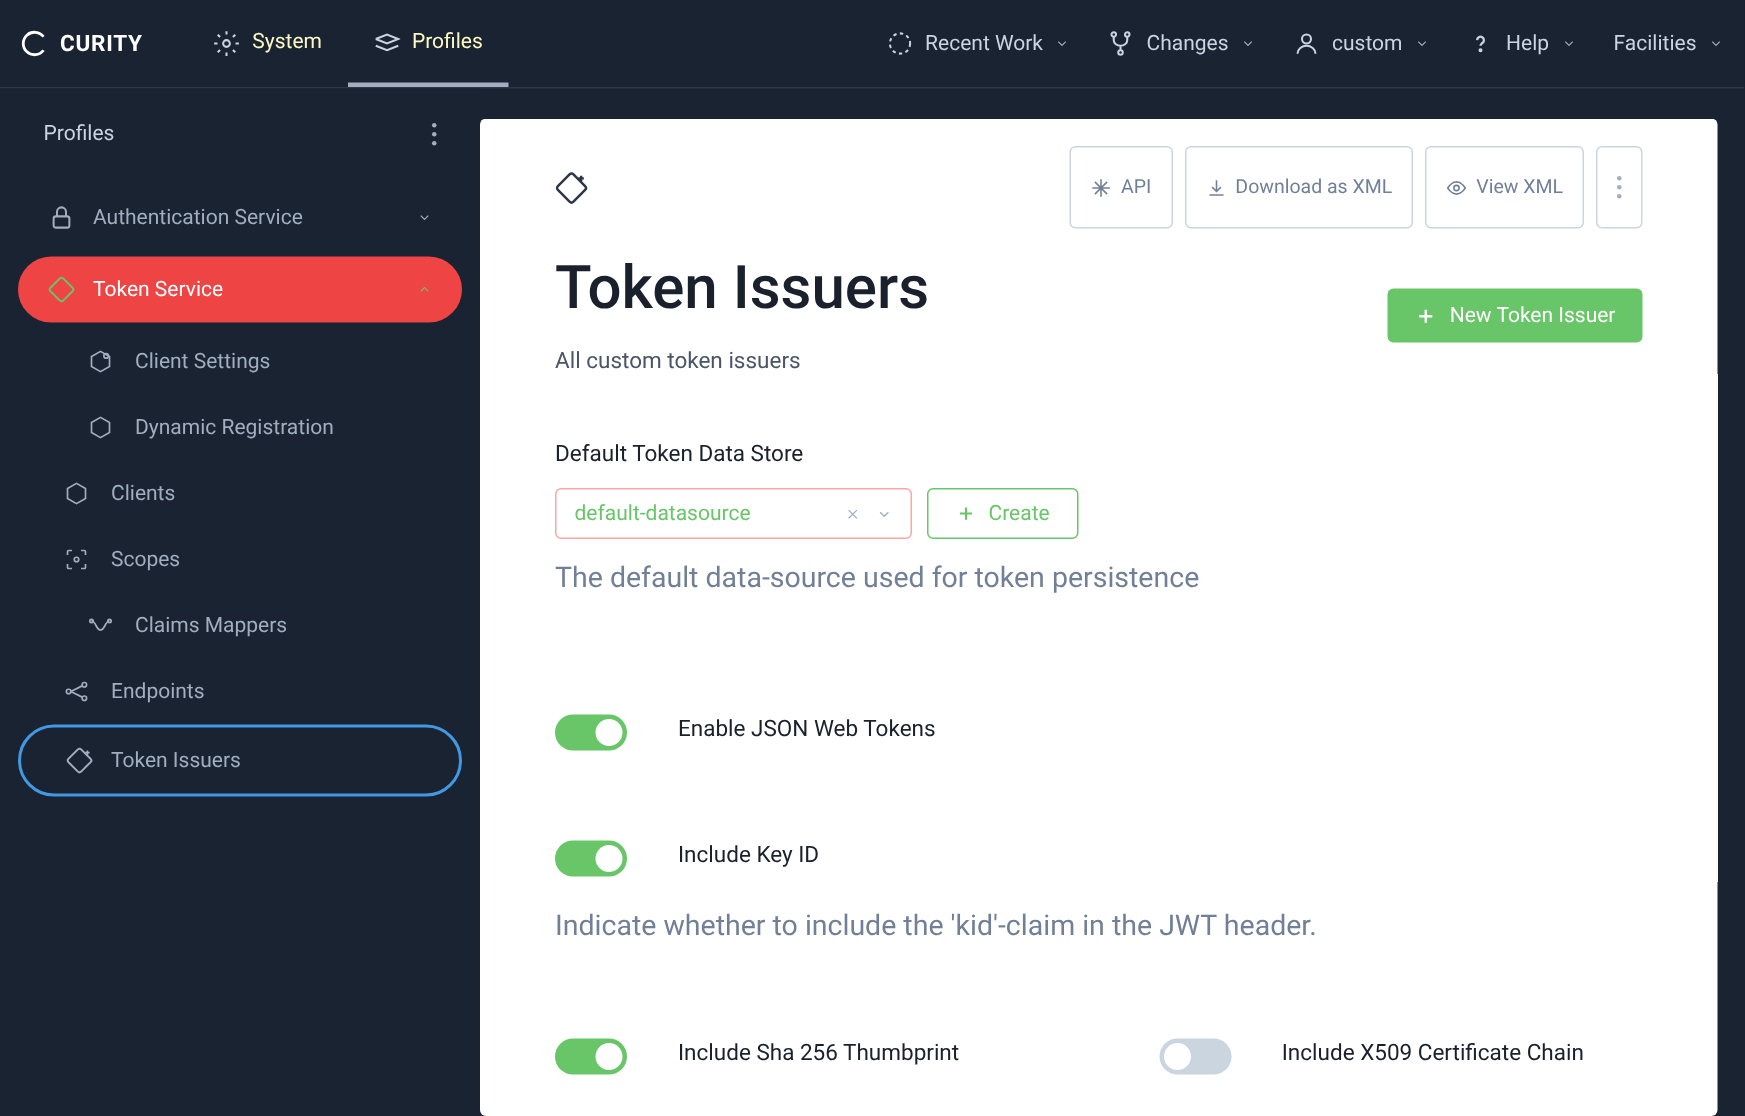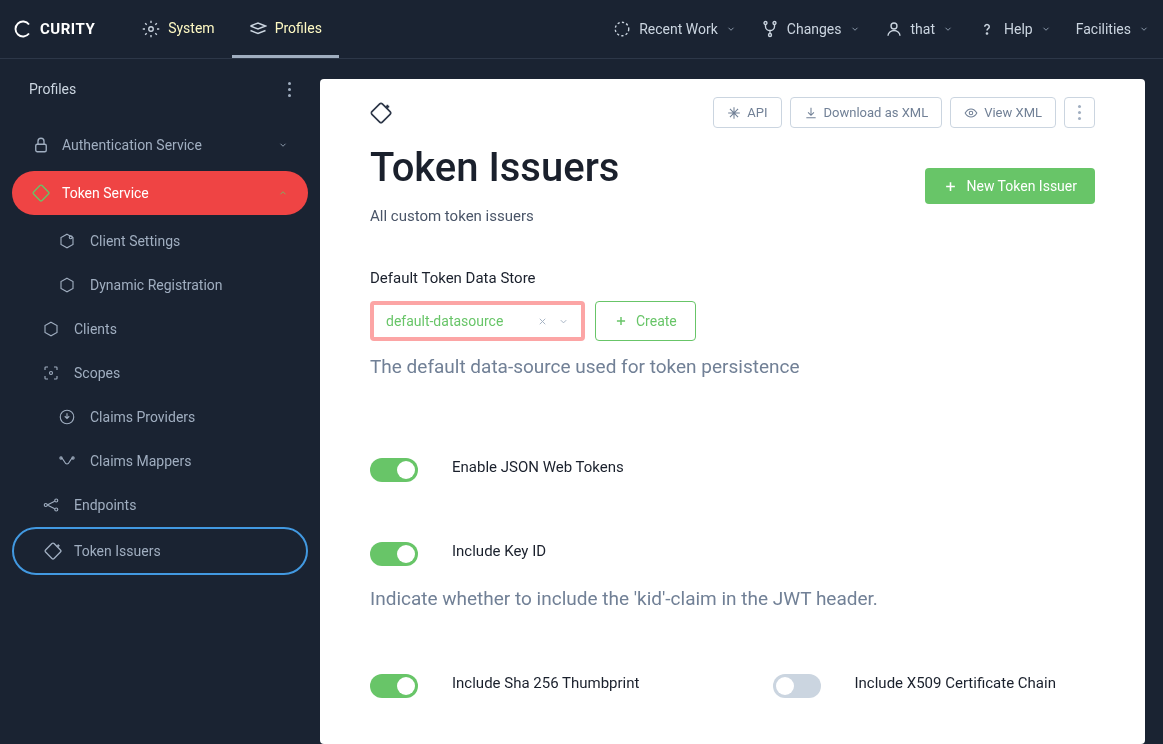--- a/index.html
+++ b/index.html
@@ -22,31 +22,31 @@
 .sidebar-item{display:flex;align-items:center;gap:12px;padding:13px 20px;color:#a0aec0;font-size:14px;cursor:pointer;border-radius:25px;margin-bottom:4px}
 .sidebar-item.expanded{background:#ef4444;color:#fff}
 .sidebar-item.selected{border:2px solid #4299e1;background:#1a2332}
 .sidebar-item .chev{margin-left:auto}
 .sidebar-subitem{display:flex;align-items:center;gap:14px;padding:13px 20px 13px 46px;color:#a0aec0;font-size:14px;cursor:pointer}
 .icon{width:18px;height:18px;flex-shrink:0;display:inline-flex;align-items:center;justify-content:center}
 .main{flex:1;background:#fff;margin:20px 18px 0 0;border-radius:4px;padding:18px 50px 30px 50px;overflow-y:auto;position:relative}
 .main-top{display:flex;align-items:center;justify-content:space-between;margin-bottom:10px}
 .pin-icon{color:#2d3748}
 .action-btns{display:flex;gap:8px}
-.action-btn{display:flex;align-items:center;gap:6px;padding:7px 13px;border:1px solid #cbd5e0;background:#fff;color:#718096;font-size:13px;border-radius:4px;cursor:pointer}
+.action-btn{display:flex;align-items:center;gap:6px;padding:19px 13px;border:1px solid #cbd5e0;background:#fff;color:#718096;font-size:13px;border-radius:4px;cursor:pointer}
 .action-btn-icon{width:14px;height:14px}
 .dots-btn{padding:7px 13px;border:1px solid #cbd5e0;background:#fff;border-radius:4px;cursor:pointer}
 .page-title{font-size:40px;font-weight:500;color:#1a202c;margin-top:6px}
 .page-sub{color:#4a5568;font-size:15px;margin-top:16px}
 .title-row{display:flex;justify-content:space-between;align-items:flex-start}
 .new-btn{display:flex;align-items:center;gap:8px;padding:10px 18px;background:#68c568;color:#fff;border:none;border-radius:4px;font-size:14px;cursor:pointer;margin-top:30px}
 .section{margin-top:44px}
 .section-label{font-size:15px;color:#1a202c;margin-bottom:14px}
 .select-row{display:flex;gap:10px}
-.select-box{display:flex;align-items:center;border:4px solid #fca5a5;border-radius:4px;padding:8px 12px;width:215px;justify-content:space-between}
+.select-box{display:flex;align-items:center;border:1px solid #fca5a5;border-radius:4px;padding:8px 12px;width:238px;justify-content:space-between}
 .select-text{color:#68c568;font-size:14px}
 .select-ctrls{display:flex;gap:10px;align-items:center}
 .create-btn{display:flex;align-items:center;gap:8px;padding:8px 18px;border:1px solid #68c568;background:#fff;color:#68c568;border-radius:4px;font-size:14px;cursor:pointer}
 .hint{color:#718096;font-size:19px;margin-top:14px}
 .toggle-row{margin-top:80px;display:flex;align-items:flex-start;gap:34px}
 .toggle{width:48px;height:24px;background:#cbd5e0;border-radius:12px;position:relative;cursor:pointer;flex-shrink:0}
 .toggle.on{background:#68c568}
 .toggle::after{content:'';position:absolute;width:18px;height:18px;background:#fff;border-radius:50%;top:3px;left:3px;transition:left .2s}
 .toggle.on::after{left:27px}
 .toggle-label{color:#1a202c;font-size:15px}
@@ -102,21 +102,21 @@
       <span>Changes</span>
       <svg class="chevron" viewBox="0 0 24 24" fill="none" stroke="#a0aec0" stroke-width="2">
           <polyline points="6 9 12 15 18 9"></polyline>
         </svg>
     </div>
     <div class="topnav-right-item">
       <svg class="icon" viewBox="0 0 24 24" fill="none" stroke="#cbd5e0" stroke-width="1.8">
           <circle cx="12" cy="8" r="4"></circle>
           <path d="M4 21c0-4 4-7 8-7s8 3 8 7"></path>
         </svg>
-      <span>that</span>
+      <span>custom</span>
       <svg class="chevron" viewBox="0 0 24 24" fill="none" stroke="#a0aec0" stroke-width="2">
           <polyline points="6 9 12 15 18 9"></polyline>
         </svg>
     </div>
     <div class="topnav-right-item">
       <svg class="icon" viewBox="0 0 24 24" fill="none" stroke="#cbd5e0" stroke-width="2">
           <path d="M9 9a3 3 0 1 1 4.5 2.6C12.5 12.4 12 13 12 14"></path>
           <circle cx="12" cy="18" r="0.8" fill="#cbd5e0"></circle>
         </svg>
       <span>Help</span>
@@ -181,27 +181,20 @@
             <path d="M12 3l8 4.5v9L12 21l-8-4.5v-9z"></path>
           </svg>
         <span>Clients</span>
       </div>
       <div class="sidebar-subitem" style="padding-left:30px">
         <svg class="icon" viewBox="0 0 24 24" fill="none" stroke="#a0aec0" stroke-width="1.5">
             <path d="M4 8V5a1 1 0 0 1 1-1h3M20 8V5a1 1 0 0 0-1-1h-3M4 16v3a1 1 0 0 0 1 1h3M20 16v3a1 1 0 0 1-1 1h-3"></path>
             <circle cx="12" cy="12" r="2"></circle>
           </svg>
         <span>Scopes</span>
-      </div>
-      <div class="sidebar-subitem">
-        <svg class="icon" viewBox="0 0 24 24" fill="none" stroke="#a0aec0" stroke-width="1.5">
-            <circle cx="12" cy="12" r="9"></circle>
-            <path d="M12 7v6M9 11l3 3 3-3"></path>
-          </svg>
-        <span>Claims Providers</span>
       </div>
       <div class="sidebar-subitem">
         <svg class="icon" viewBox="0 0 24 24" fill="none" stroke="#a0aec0" stroke-width="1.5">
             <path d="M4 8c4 0 4 8 8 8s4-8 8-8"></path>
             <circle cx="4" cy="8" r="1.5"></circle>
             <circle cx="20" cy="8" r="1.5"></circle>
           </svg>
         <span>Claims Mappers</span>
       </div>
       <div class="sidebar-subitem" style="padding-left:30px">

